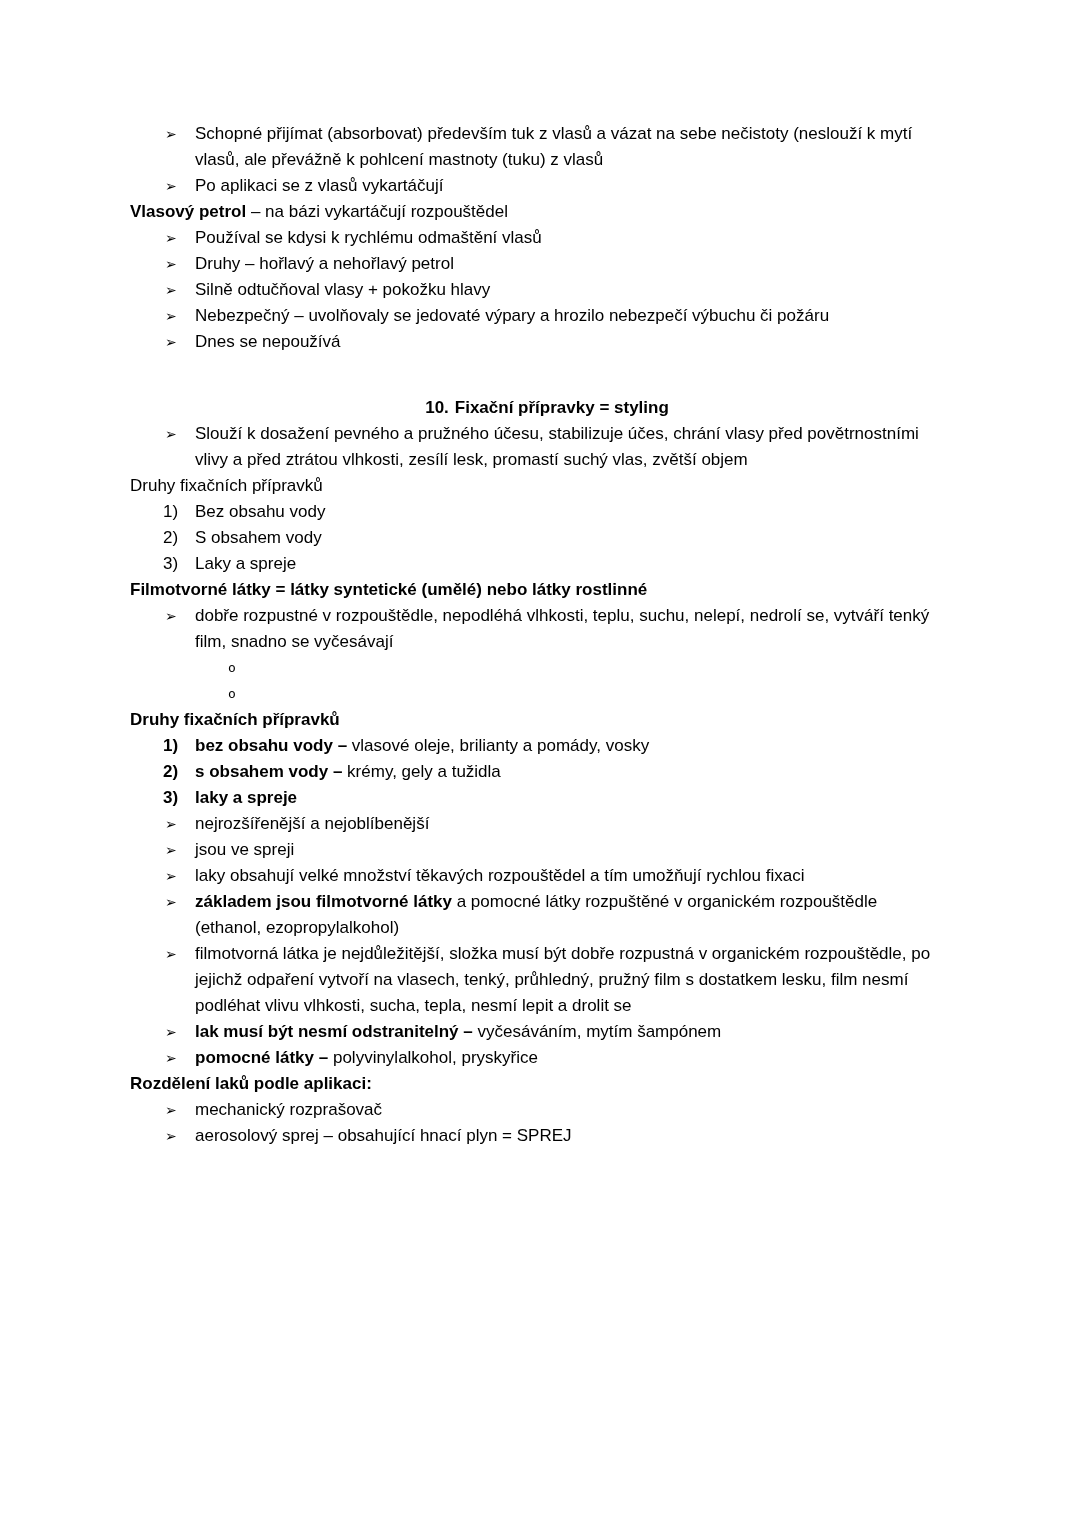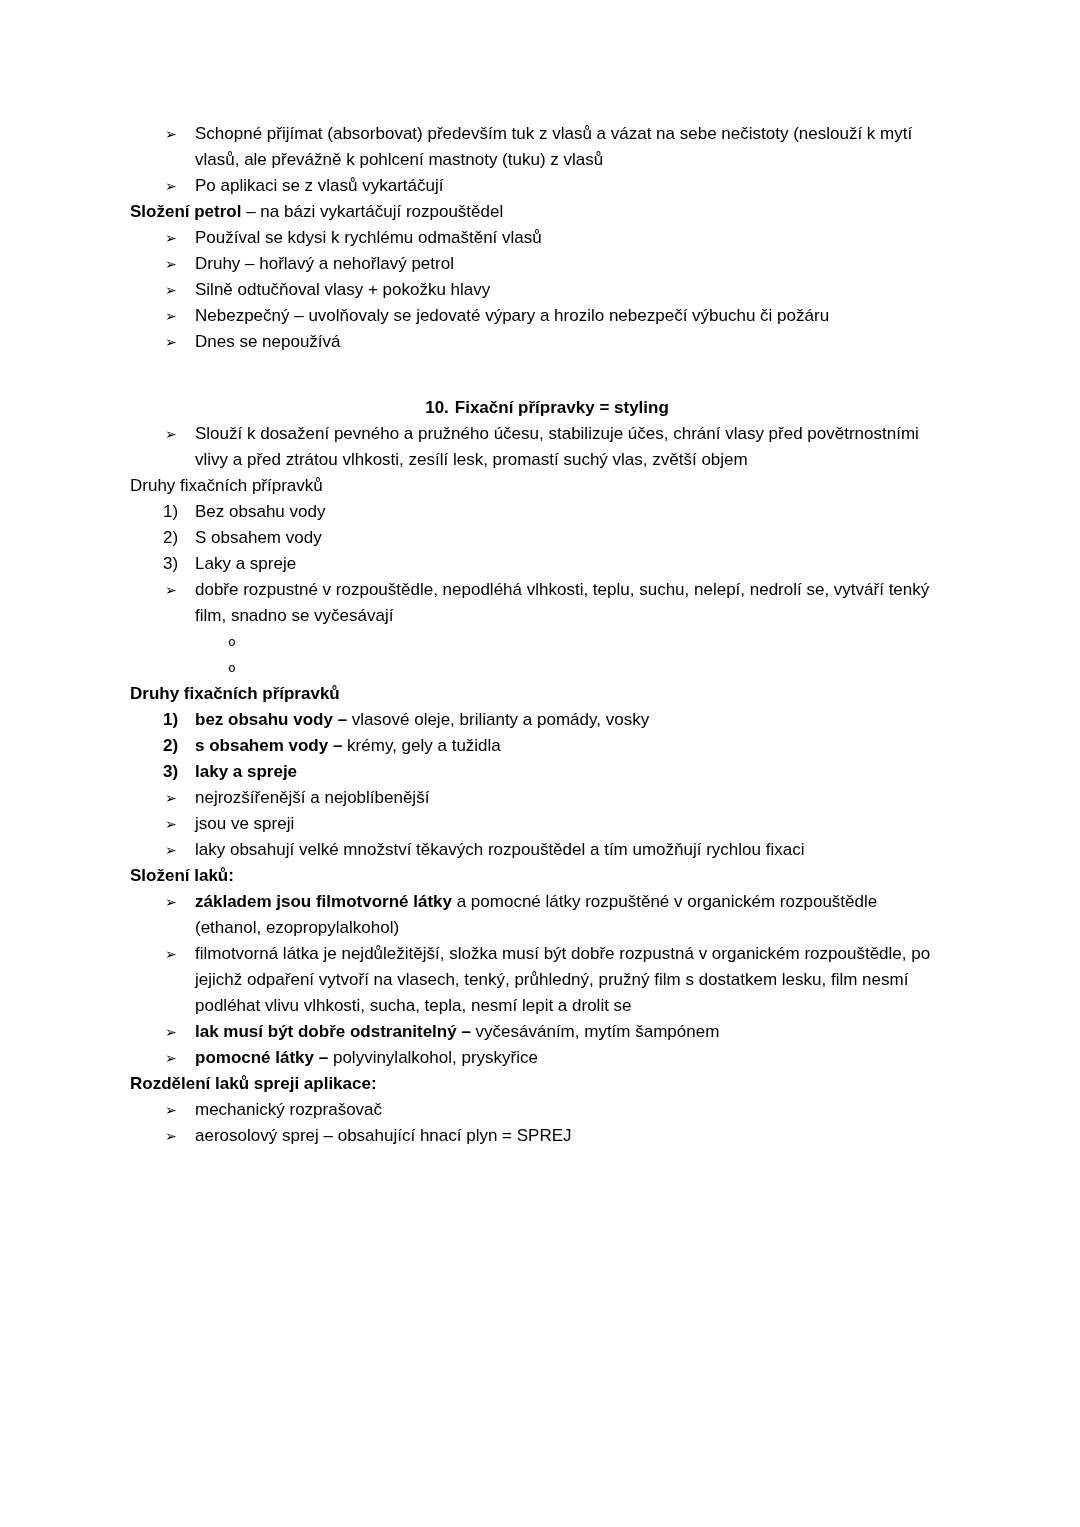--- a/index.html
+++ b/index.html
@@ -71,21 +71,21 @@
 
   <div class="bullet">
     <span class="bmark">➢</span>
     <span class="btext">Schopné přijímat (absorbovat) především tuk z vlasů a vázat na sebe nečistoty (neslouží k&nbsp;mytí vlasů, ale převážně k&nbsp;pohlcení mastnoty (tuku) z&nbsp;vlasů</span>
   </div>
   <div class="bullet">
     <span class="bmark">➢</span>
     <span class="btext">Po aplikaci se z vlasů vykartáčují</span>
   </div>
 
-  <div class="label"><b>Složení petrol</b><span> – na bázi vykartáčují rozpouštědel</span></div>
+  <div class="label"><b>Vlasový petrol</b><span> – na bázi vykartáčují rozpouštědel</span></div>
 
   <div class="bullet">
     <span class="bmark">➢</span>
     <span class="btext">Používal se kdysi k rychlému odmaštění vlasů</span>
   </div>
   <div class="bullet">
     <span class="bmark">➢</span>
     <span class="btext">Druhy – hořlavý a nehořlavý petrol</span>
   </div>
   <div class="bullet">
@@ -118,20 +118,21 @@
   </div>
   <div class="numline">
     <span class="nmark">2)</span>
     <span class="btext">S obsahem vody</span>
   </div>
   <div class="numline">
     <span class="nmark">3)</span>
     <span class="btext">Laky a spreje</span>
   </div>
 
+  <div class="label bold">Filmotvorné látky = látky syntetické (umělé) nebo látky rostlinné</div>
 
   <div class="bullet">
     <span class="bmark">➢</span>
     <span class="btext">dobře rozpustné v rozpouštědle, nepodléhá vlhkosti, teplu, suchu, nelepí, nedrolí se, vytváří tenký film, snadno se vyčesávají</span>
   </div>
   <div class="sub">
     <span class="smark">o</span>
   </div>
   <div class="sub">
     <span class="smark">o</span>
@@ -158,40 +159,39 @@
   </div>
   <div class="bullet">
     <span class="bmark">➢</span>
     <span class="btext">jsou ve spreji</span>
   </div>
   <div class="bullet">
     <span class="bmark">➢</span>
     <span class="btext">laky obsahují velké množství těkavých rozpouštědel a tím umožňují rychlou fixaci</span>
   </div>
 
-  <div class="label bold">Složení laků:</div>
 
   <div class="bullet">
     <span class="bmark">➢</span>
     <span class="btext"><b>základem jsou filmotvorné látky</b><span> a pomocné látky rozpuštěné v organickém rozpouštědle (ethanol, ezopropylalkohol)</span></span>
   </div>
   <div class="bullet">
     <span class="bmark">➢</span>
     <span class="btext">filmotvorná látka je nejdůležitější, složka musí být dobře rozpustná v organickém rozpouštědle, po jejichž odpaření vytvoří na vlasech, tenký, průhledný, pružný film s&nbsp;dostatkem lesku, film nesmí podléhat vlivu vlhkosti, sucha, tepla, nesmí lepit a drolit se</span>
   </div>
   <div class="bullet">
     <span class="bmark">➢</span>
-    <span class="btext"><b>lak musí být dobře odstranitelný –</b><span> vyčesáváním, mytím šampónem</span></span>
+    <span class="btext"><b>lak musí být nesmí odstranitelný –</b><span> vyčesáváním, mytím šampónem</span></span>
   </div>
   <div class="bullet">
     <span class="bmark">➢</span>
     <span class="btext"><b>pomocné látky –</b><span> polyvinylalkohol, pryskyřice</span></span>
   </div>
 
-  <div class="label bold">Rozdělení laků spreji aplikace:</div>
+  <div class="label bold">Rozdělení laků podle aplikaci:</div>
 
   <div class="bullet">
     <span class="bmark">➢</span>
     <span class="btext">mechanický rozprašovač</span>
   </div>
   <div class="bullet">
     <span class="bmark">➢</span>
     <span class="btext">aerosolový sprej – obsahující hnací plyn = SPREJ</span>
   </div>
 

